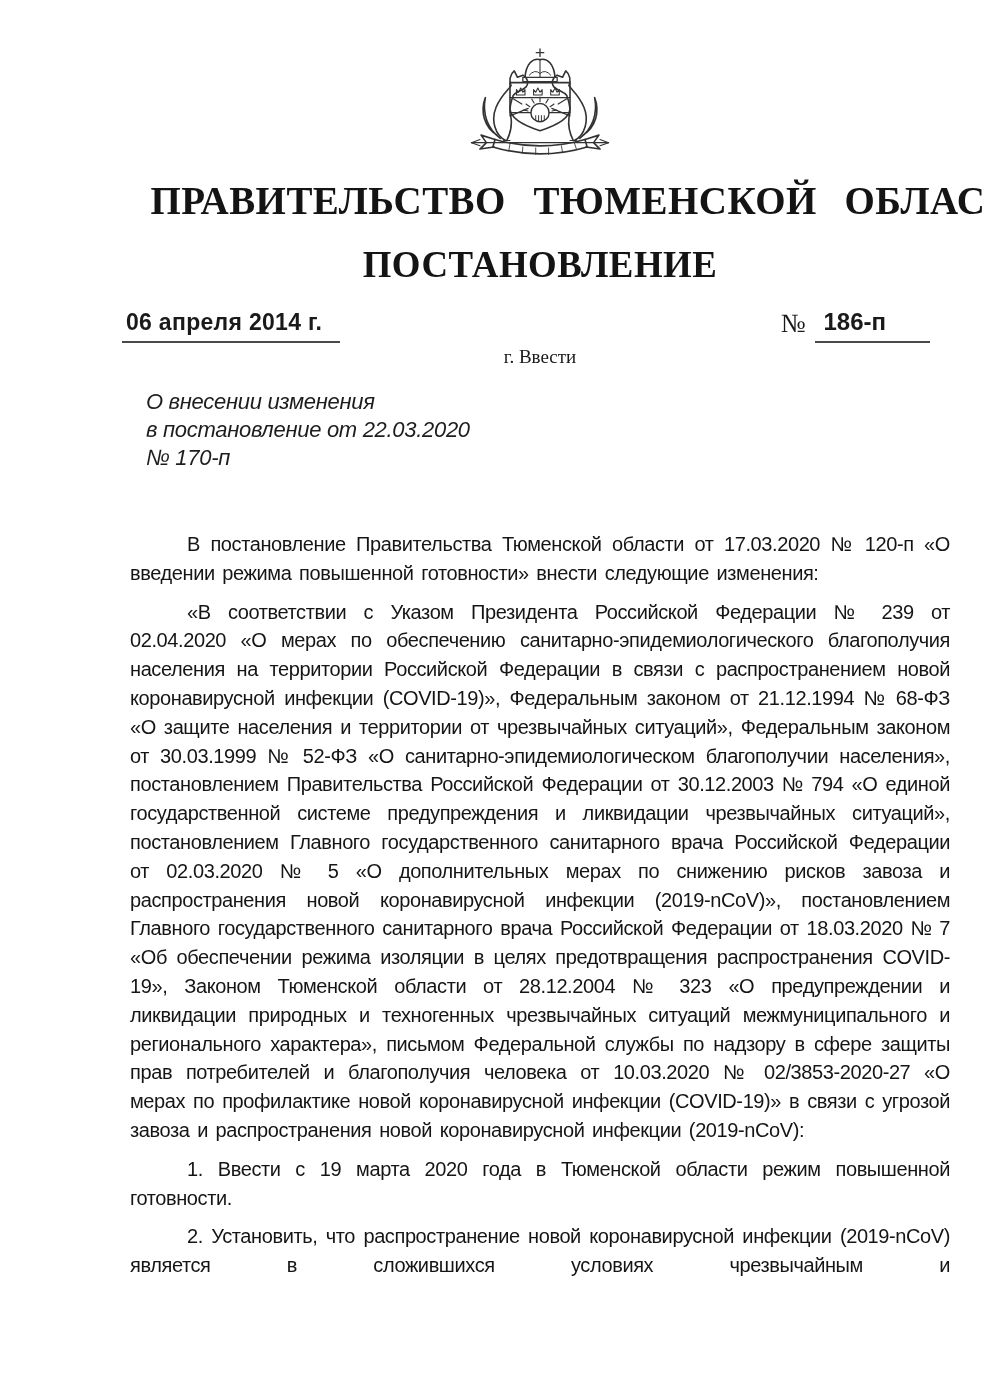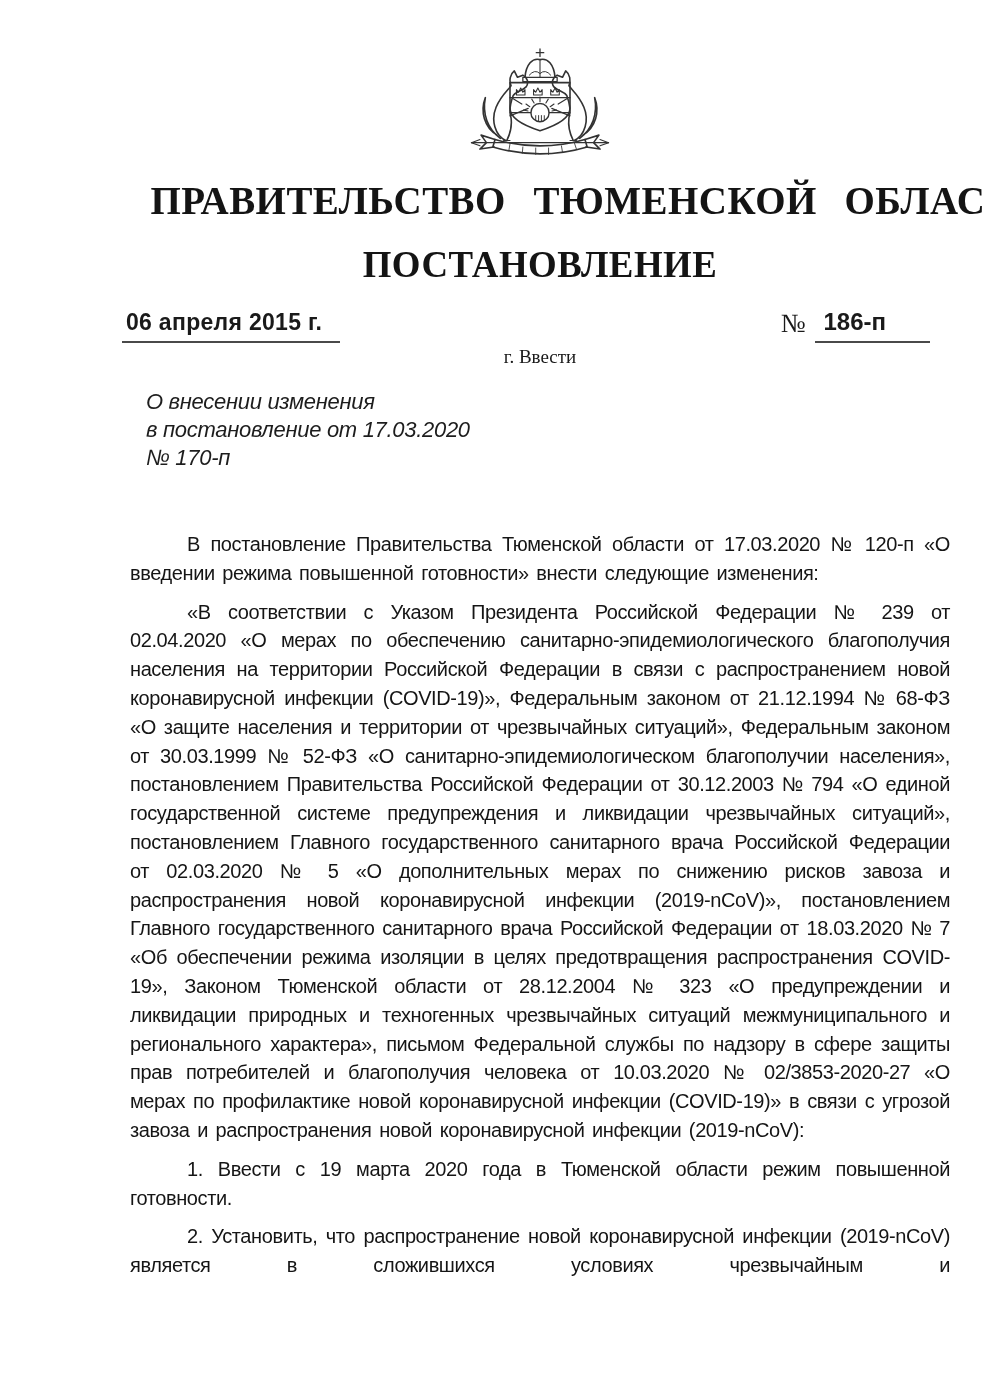--- a/index.html
+++ b/index.html
@@ -146,32 +146,32 @@
 
           <use href="#supporter" transform="translate(140,0) scale(-1,1)"></use>
         </g>
       </svg>
     </div>
 
     <h1 class="org-title">ПРАВИТЕЛЬСТВО  ТЮМЕНСКОЙ  ОБЛАСТИ</h1>
     <h2 class="doc-type">ПОСТАНОВЛЕНИЕ</h2>
 
     <div class="meta-row">
-      <span class="date-field">06 апреля 2015 г.</span>
+      <span class="date-field">06 апреля 2014 г.</span>
       <span class="number-field">
         <span class="number-sign">№</span>
         <span class="number-value">186-п</span>
       </span>
     </div>
 
     <div class="city-label">г. Ввести</div>
 
     <div class="subject">
       <div>О внесении изменения</div>
-      <div>в постановление от 17.03.2020</div>
+      <div>в постановление от 22.03.2020</div>
       <div>№ 170-п</div>
     </div>
 
     <main class="doc-body">
       <p>В постановление Правительства Тюменской области от 17.03.2020 №&nbsp;120-п «О введении режима повышенной готовности» внести следующие изменения:</p>
       <p>«В соответствии с Указом Президента Российской Федерации №&nbsp;239 от 02.04.2020 «О мерах по обеспечению санитарно-эпидемиологического благополучия населения на территории Российской Федерации в связи с распространением новой коронавирусной инфекции (COVID-19)», Федеральным законом от 21.12.1994 №&nbsp;68-ФЗ «О защите населения и территории от чрезвычайных ситуаций», Федеральным законом от 30.03.1999 №&nbsp;52-ФЗ «О санитарно-эпидемиологическом благополучии населения», постановлением Правительства Российской Федерации от 30.12.2003 №&nbsp;794 «О единой государственной системе предупреждения и ликвидации чрезвычайных ситуаций», постановлением Главного государственного санитарного врача Российской Федерации от 02.03.2020 №&nbsp;5 «О дополнительных мерах по снижению рисков завоза и распространения новой коронавирусной инфекции (2019-nCoV)», постановлением Главного государственного санитарного врача Российской Федерации от 18.03.2020 №&nbsp;7 «Об обеспечении режима изоляции в целях предотвращения распространения COVID-19», Законом Тюменской области от 28.12.2004 №&nbsp;323 «О предупреждении и ликвидации природных и техногенных чрезвычайных ситуаций межмуниципального и регионального характера», письмом Федеральной службы по надзору в сфере защиты прав потребителей и благополучия человека от 10.03.2020 №&nbsp;02/3853-2020-27 «О мерах по профилактике новой коронавирусной инфекции (COVID-19)» в связи с угрозой завоза и распространения новой коронавирусной инфекции (2019-nCoV):</p>
       <p>1. Ввести с 19 марта 2020 года в Тюменской области режим повышенной готовности.</p>
       <p class="force-just">2. Установить, что распространение новой коронавирусной инфекции (2019-nCoV) является в сложившихся условиях чрезвычайным и</p>
     </main>
 

